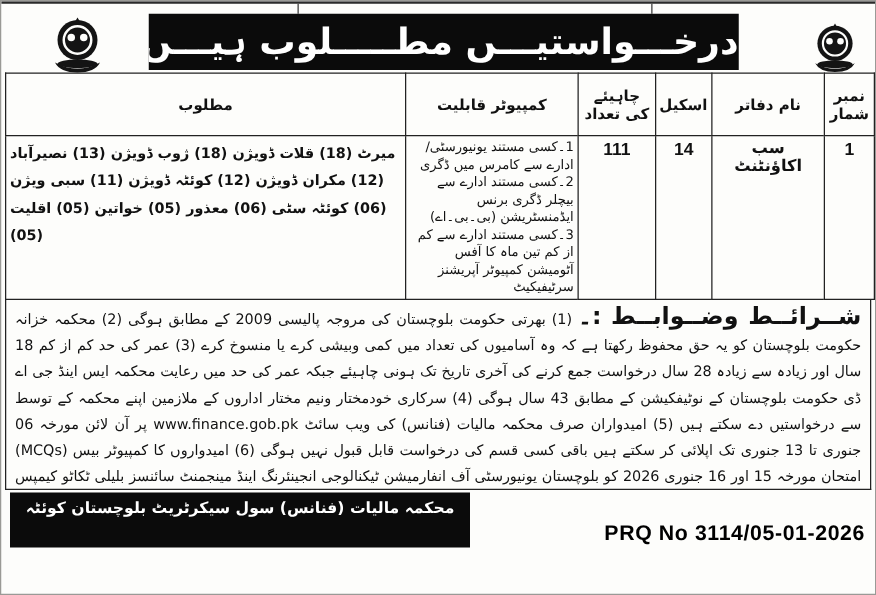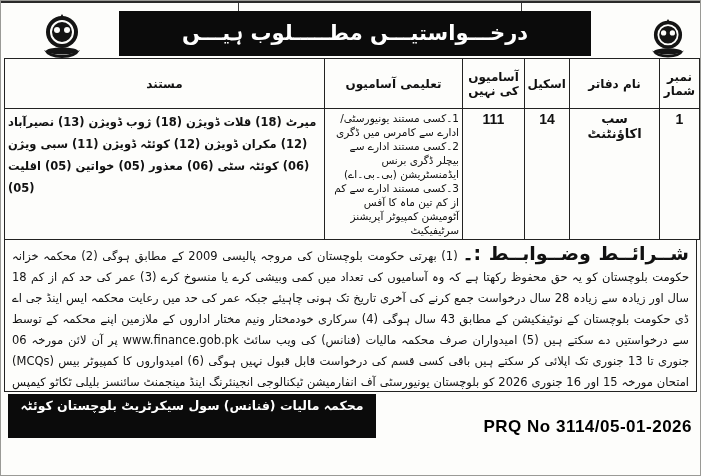--- a/index.html
+++ b/index.html
@@ -5,21 +5,21 @@
   html,body{margin:0;padding:0;background:#e8e8e4;}
   .ad{width:701px;height:476px;position:relative;background:#fdfdfb;box-sizing:border-box;
       border:1px solid #9a9a96;overflow:hidden;font-family:"DejaVu Sans",sans-serif;color:#111;}
   
   .top-strip{height:8px;position:relative;border-top:2px solid #2a2a2a;}
   .tick{position:absolute;top:0;width:1px;height:8px;background:#3a3a3a;}
   .tick.t1{left:237px;} .tick.t2{left:520px;}
   
   .header{position:relative;height:47px;}
   .banner{position:absolute;left:118px;top:0;width:472px;height:45px;background:#0b0b0b;
-          color:#fff;text-align:center;line-height:45px;font-size:21px;font-weight:bold;
+          color:#fff;text-align:center;line-height:45px;font-size:29px;font-weight:bold;
           direction:rtl;overflow:hidden;white-space:nowrap;}
   .emblem{position:absolute;}
   .emblem.left{left:36px;top:1px;}
   .emblem.right{left:645px;top:4px;}
   
   .intro{height:42px;padding:1px 8px 0 8px;direction:rtl;text-align:right;
          font-size:13px;line-height:20px;font-weight:bold;overflow:hidden;}
   
   table.jobs{width:695px;margin:0 3px;border-collapse:collapse;direction:rtl;table-layout:fixed;
              height:149px;}
@@ -90,23 +90,23 @@
         <col style="width:45px">
       <col style="width:62px">
         <col style="width:138px">
         <col style="width:320px">
     </colgroup>
     <thead>
       <tr>
         <th>نمبر شمار</th>
         <th>نام دفاتر</th>
         <th>اسکیل</th>
-        <th>آسامیوں کی نہیں</th>
-        <th>تعلیمی آسامیوں</th>
-        <th>مستند</th>
+        <th>چاہیئے کی تعداد</th>
+        <th>کمپیوٹر قابلیت</th>
+        <th>مطلوب</th>
       </tr>
     </thead>
     <tbody>
       <tr>
         <td class="c-num">1</td>
         <td class="c-post">سب اکاؤنٹنٹ</td>
         <td class="c-num">14</td>
         <td class="c-num">111</td>
         <td class="c-qual">1۔کسی مستند یونیورسٹی/ادارے سے کامرس میں ڈگری 2۔کسی مستند ادارے سے بیچلر ڈگری برنس ایڈمنسٹریشن (بی۔بی۔اے) 3۔کسی مستند ادارے سے کم از کم تین ماہ کا آفس آٹومیشن کمپیوٹر آپریشنز سرٹیفیکیٹ</td>
         <td class="c-quota">میرٹ (18) قلات ڈویژن (18) ژوب ڈویژن (13) نصیرآباد (12) مکران ڈویژن (12) کوئٹہ ڈویژن (11) سبی ویژن (06) کوئٹہ سٹی (06) معذور (05) خواتین (05) اقلیت (05)</td>

